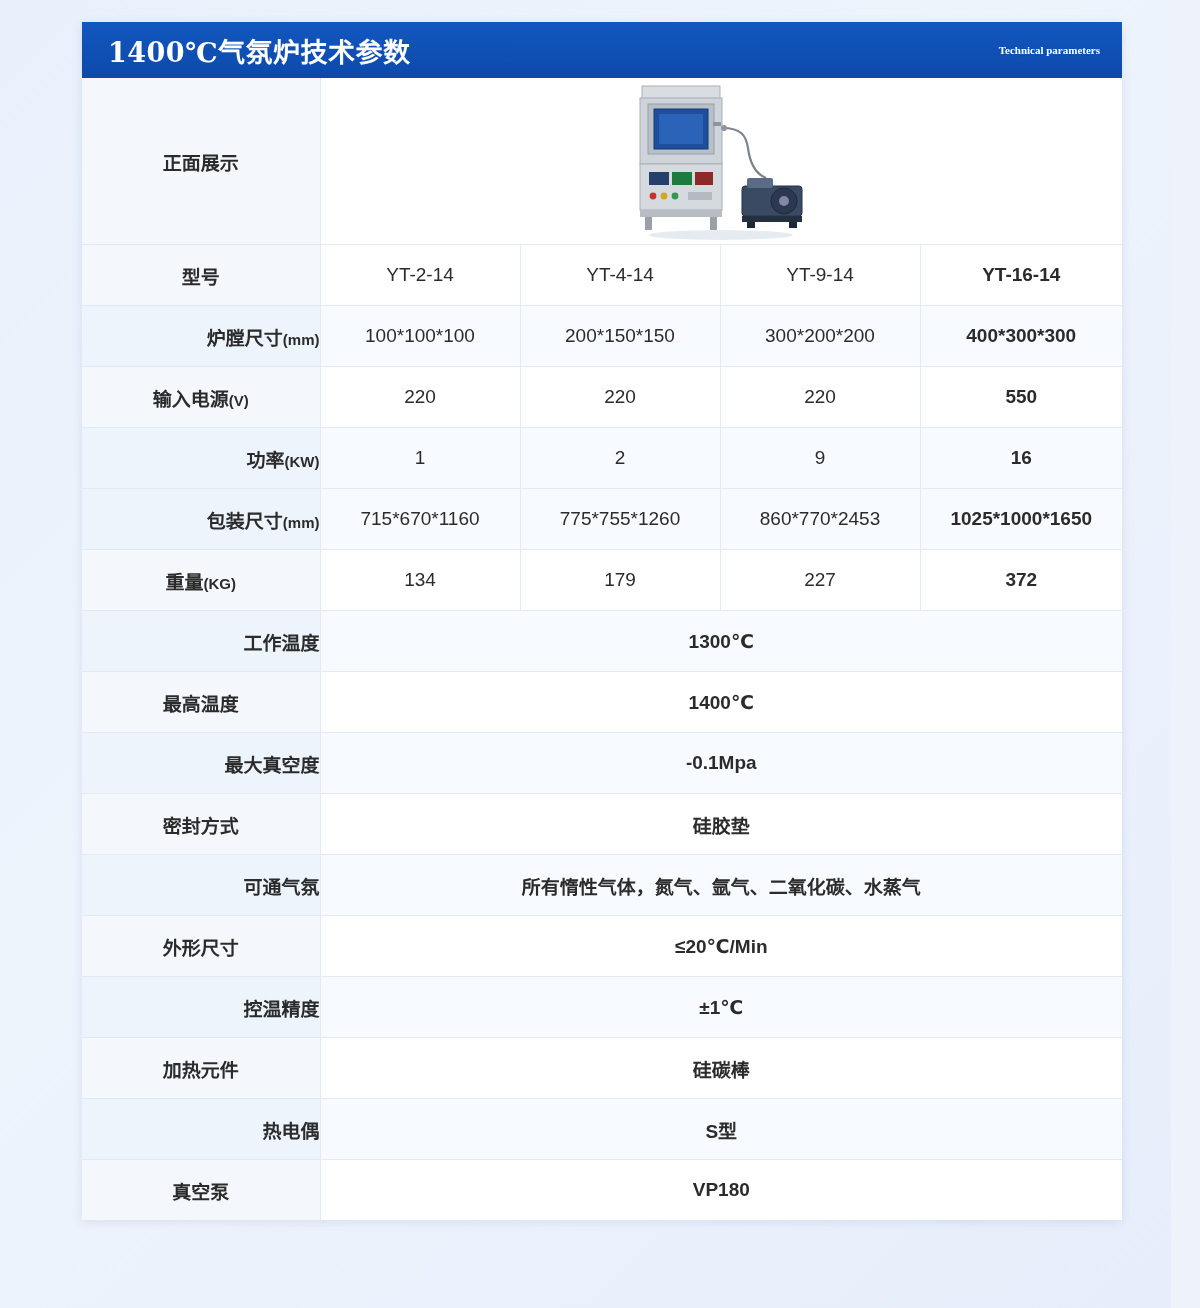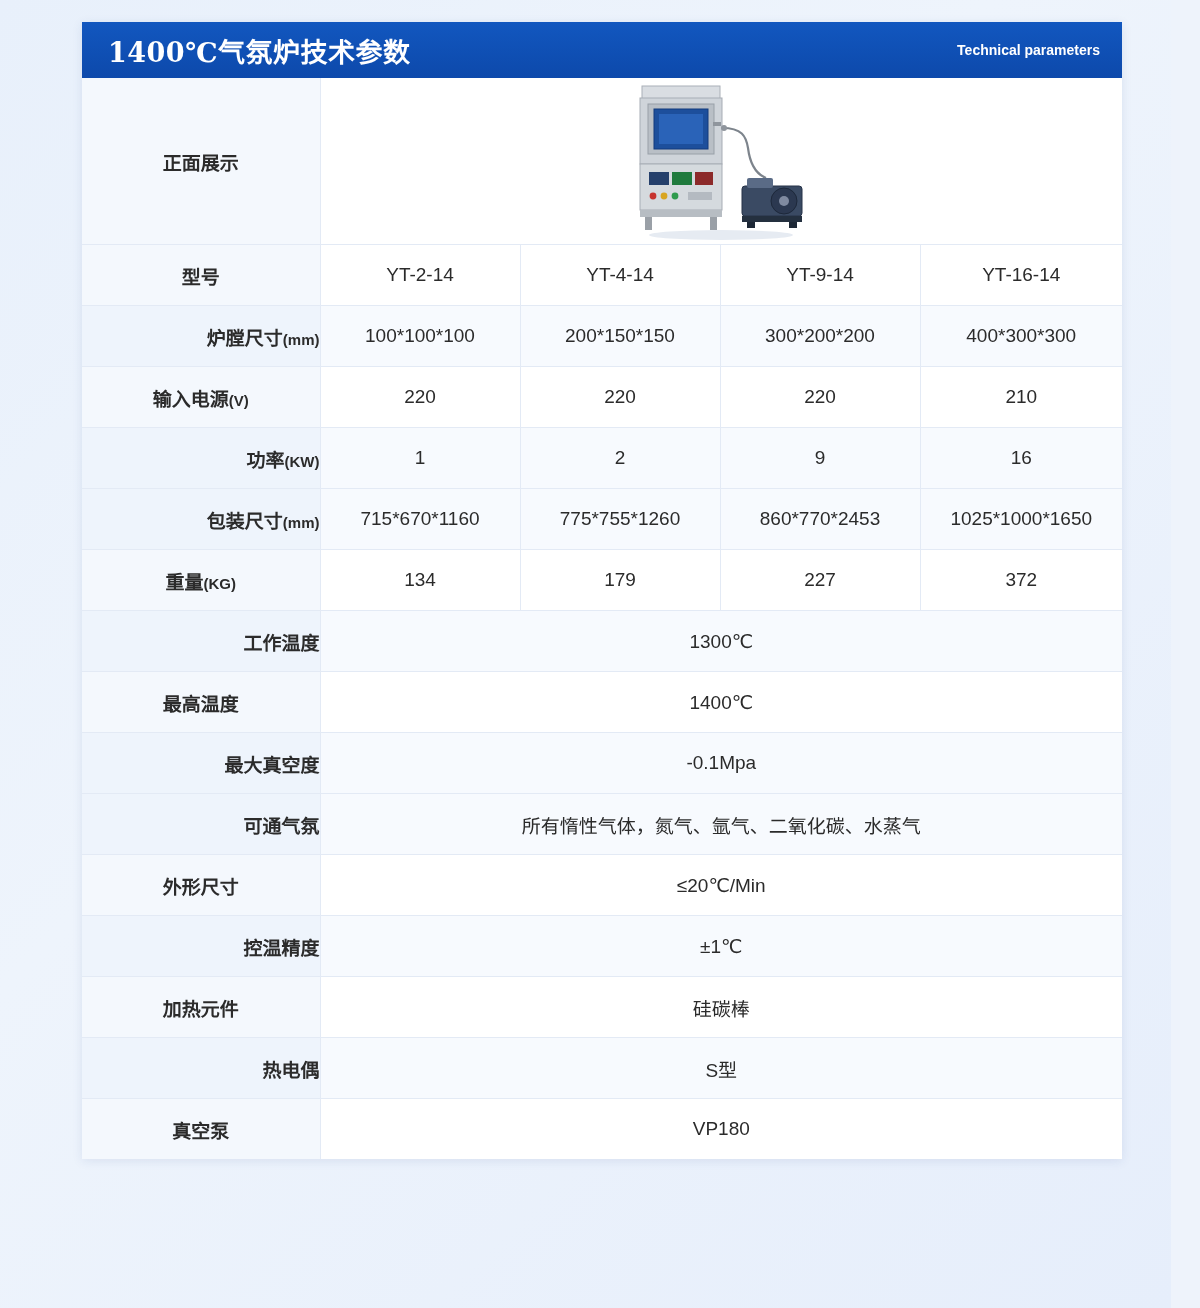--- a/index.html
+++ b/index.html
@@ -47,23 +47,23 @@
   .header-title {
     color: #ffffff;
     font-size: 27px;
     font-weight: bold;
     font-family: "DejaVu Serif", "Liberation Serif", serif;
     letter-spacing: 0.5px;
     white-space: nowrap;
   }
   .header-sub {
     color: #ffffff;
-    font-size: 14px;
-    font-weight: bold;
-    font-family: Liberation Sans, sans-serif;
+    font-size: 11px;
+    font-weight: bold;
+    font-family: Liberation Serif, serif;
     white-space: nowrap;
   }
 
   
   table.spec {
     width: 100%;
     border-collapse: collapse;
     table-layout: fixed;
     background: #ffffff;
   }
@@ -73,20 +73,21 @@
     font-size: 19px;
     color: #2b2b2b;
     text-align: center;
     padding: 0;
     height: 60px;
     vertical-align: middle;
     margin-left: 8px;
   }
   table.spec tr td:last-child {
     border-right: none;
+    font-weight: bold;
   }
   table.spec tr:last-child td {
     border-bottom: none;
   }
 
   
   td.label {
     width: 238px;
     text-align: left;
     padding-left: 26px;
@@ -213,21 +214,21 @@
           <td>200*150*150</td>
           <td>300*200*200</td>
           <td>400*300*300</td>
         </tr>
 
         <tr>
           <td class="label"><span>输入电源</span><span class="unit">(V)</span></td>
           <td>220</td>
           <td>220</td>
           <td>220</td>
-          <td>210</td>
+          <td>550</td>
         </tr>
 
         <tr class="alt">
           <td class="label"><span>功率</span><span class="unit">(KW)</span></td>
           <td>1</td>
           <td>2</td>
           <td>9</td>
           <td>16</td>
         </tr>
 
@@ -253,20 +254,24 @@
           <td class="merged" colspan="4">1300℃</td>
         </tr>
         <tr>
           <td class="label">最高温度</td>
           <td class="merged" colspan="4">1400℃</td>
         </tr>
         <tr class="alt">
           <td class="label">最大真空度</td>
           <td class="merged" colspan="4">-0.1Mpa</td>
         </tr>
+        <tr>
+          <td class="label">密封方式</td>
+          <td class="merged" colspan="4">硅胶垫</td>
+        </tr>
         <tr class="alt">
           <td class="label">可通气氛</td>
           <td class="merged" colspan="4">所有惰性气体，氮气、氩气、二氧化碳、水蒸气</td>
         </tr>
         <tr>
           <td class="label">外形尺寸</td>
           <td class="merged" colspan="4">≤20℃/Min</td>
         </tr>
         <tr class="alt">
           <td class="label">控温精度</td>

